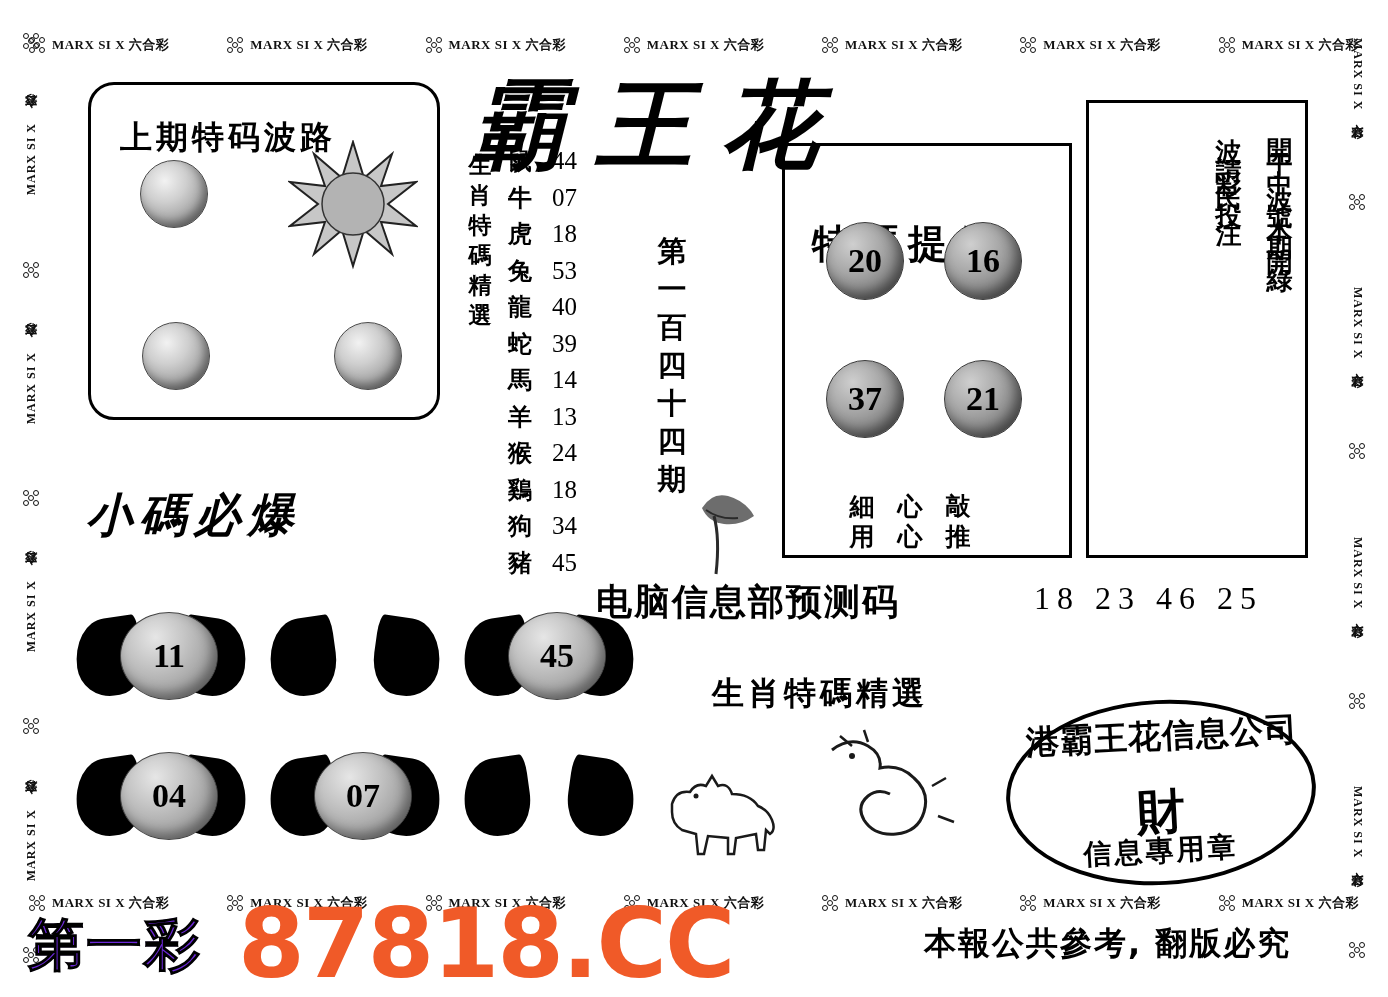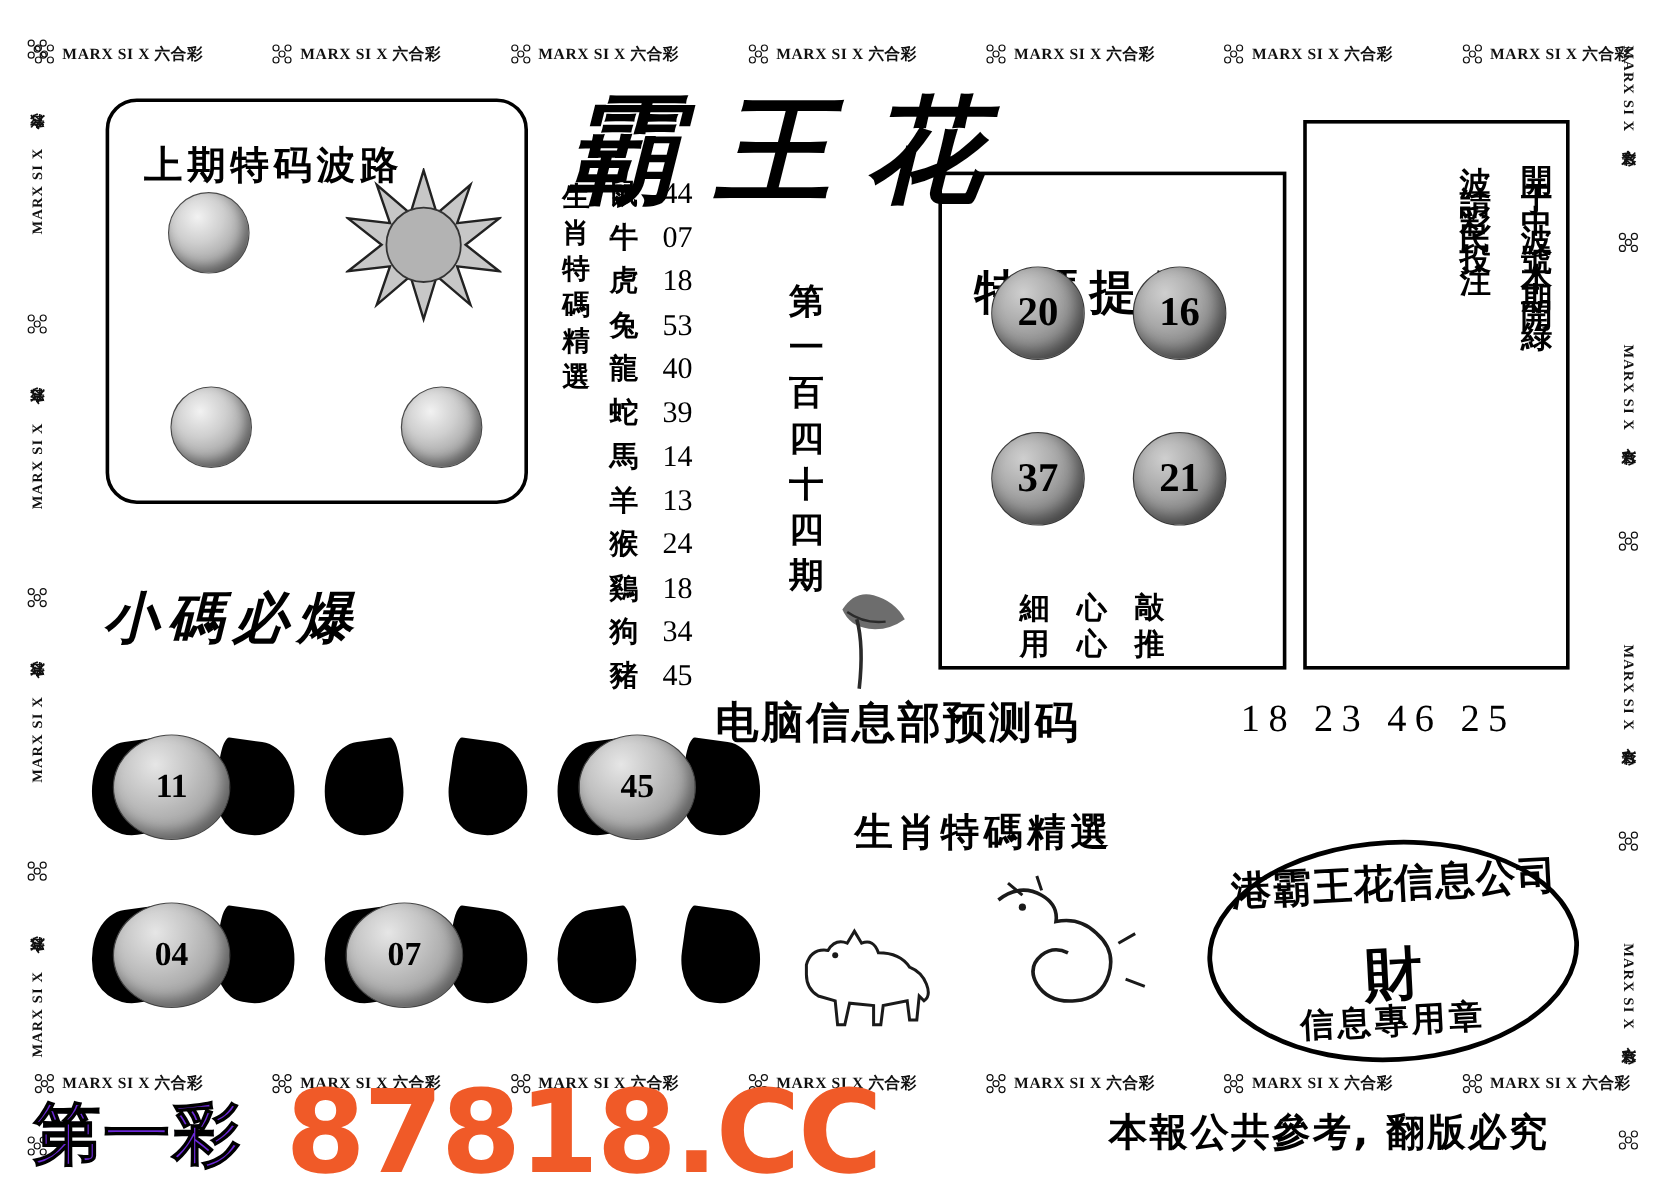--- a/index.html
+++ b/index.html
@@ -297,35 +297,35 @@
     border-radius: 60% 10% 50% 60% / 70% 30% 60% 50%;
     transform: rotate(-8deg);
   }
   .wingball .wing-r {
     right: 0;
     border-radius: 10% 60% 60% 50% / 30% 70% 50% 60%;
     transform: rotate(8deg);
   }
   .wingball .ball {
     position: absolute;
-    left: 18px;
+    left: 44px;
     top: 0;
     width: 96px;
     height: 86px;
     border-radius: 50%;
     background:
       radial-gradient(circle at 36% 28%, #e6e6e6 0%, #c4c4c4 34%, #9d9d9d 70%, #7b7b7b 100%);
     border: 1px solid #444;
     box-shadow: inset -5px -6px 11px rgba(0,0,0,0.35);
     display: flex;
     align-items: center;
     justify-content: center;
     font-family: "Liberation Serif", serif;
     font-weight: bold;
-    font-size: 28px;
+    font-size: 34px;
     color: #000;
   }
 
   
   #seal {
     left: 1006px;
     top: 700px;
     width: 310px;
     height: 185px;
     border: 4px solid #000;

